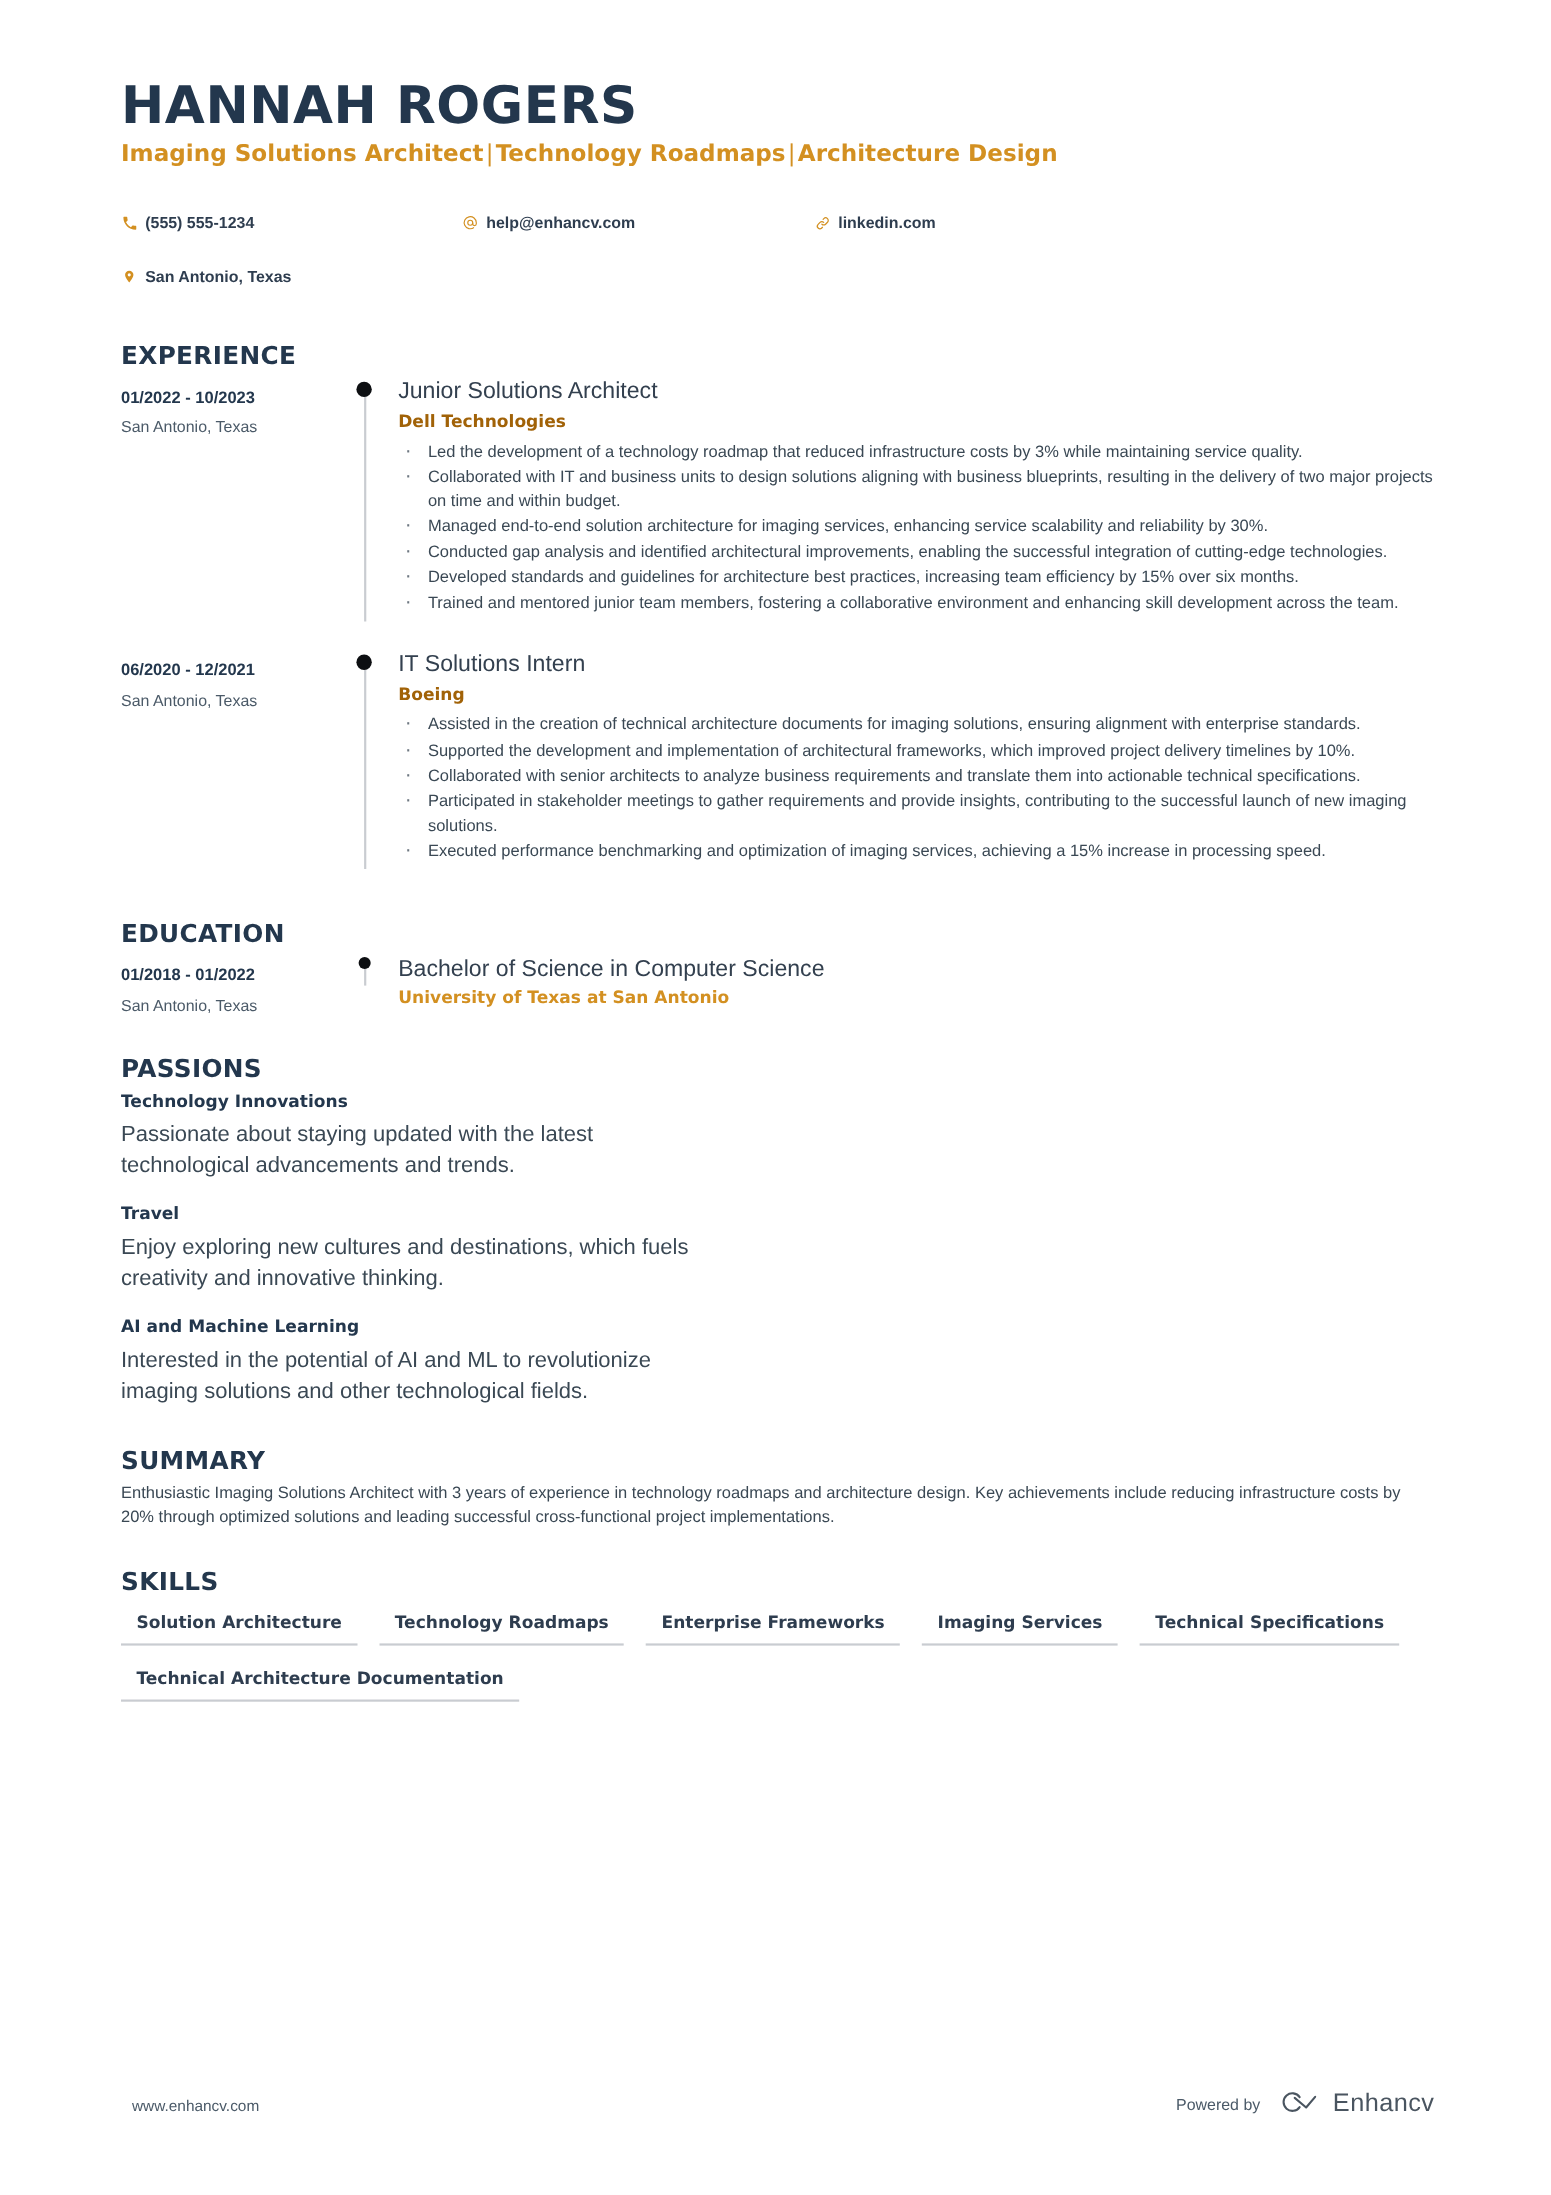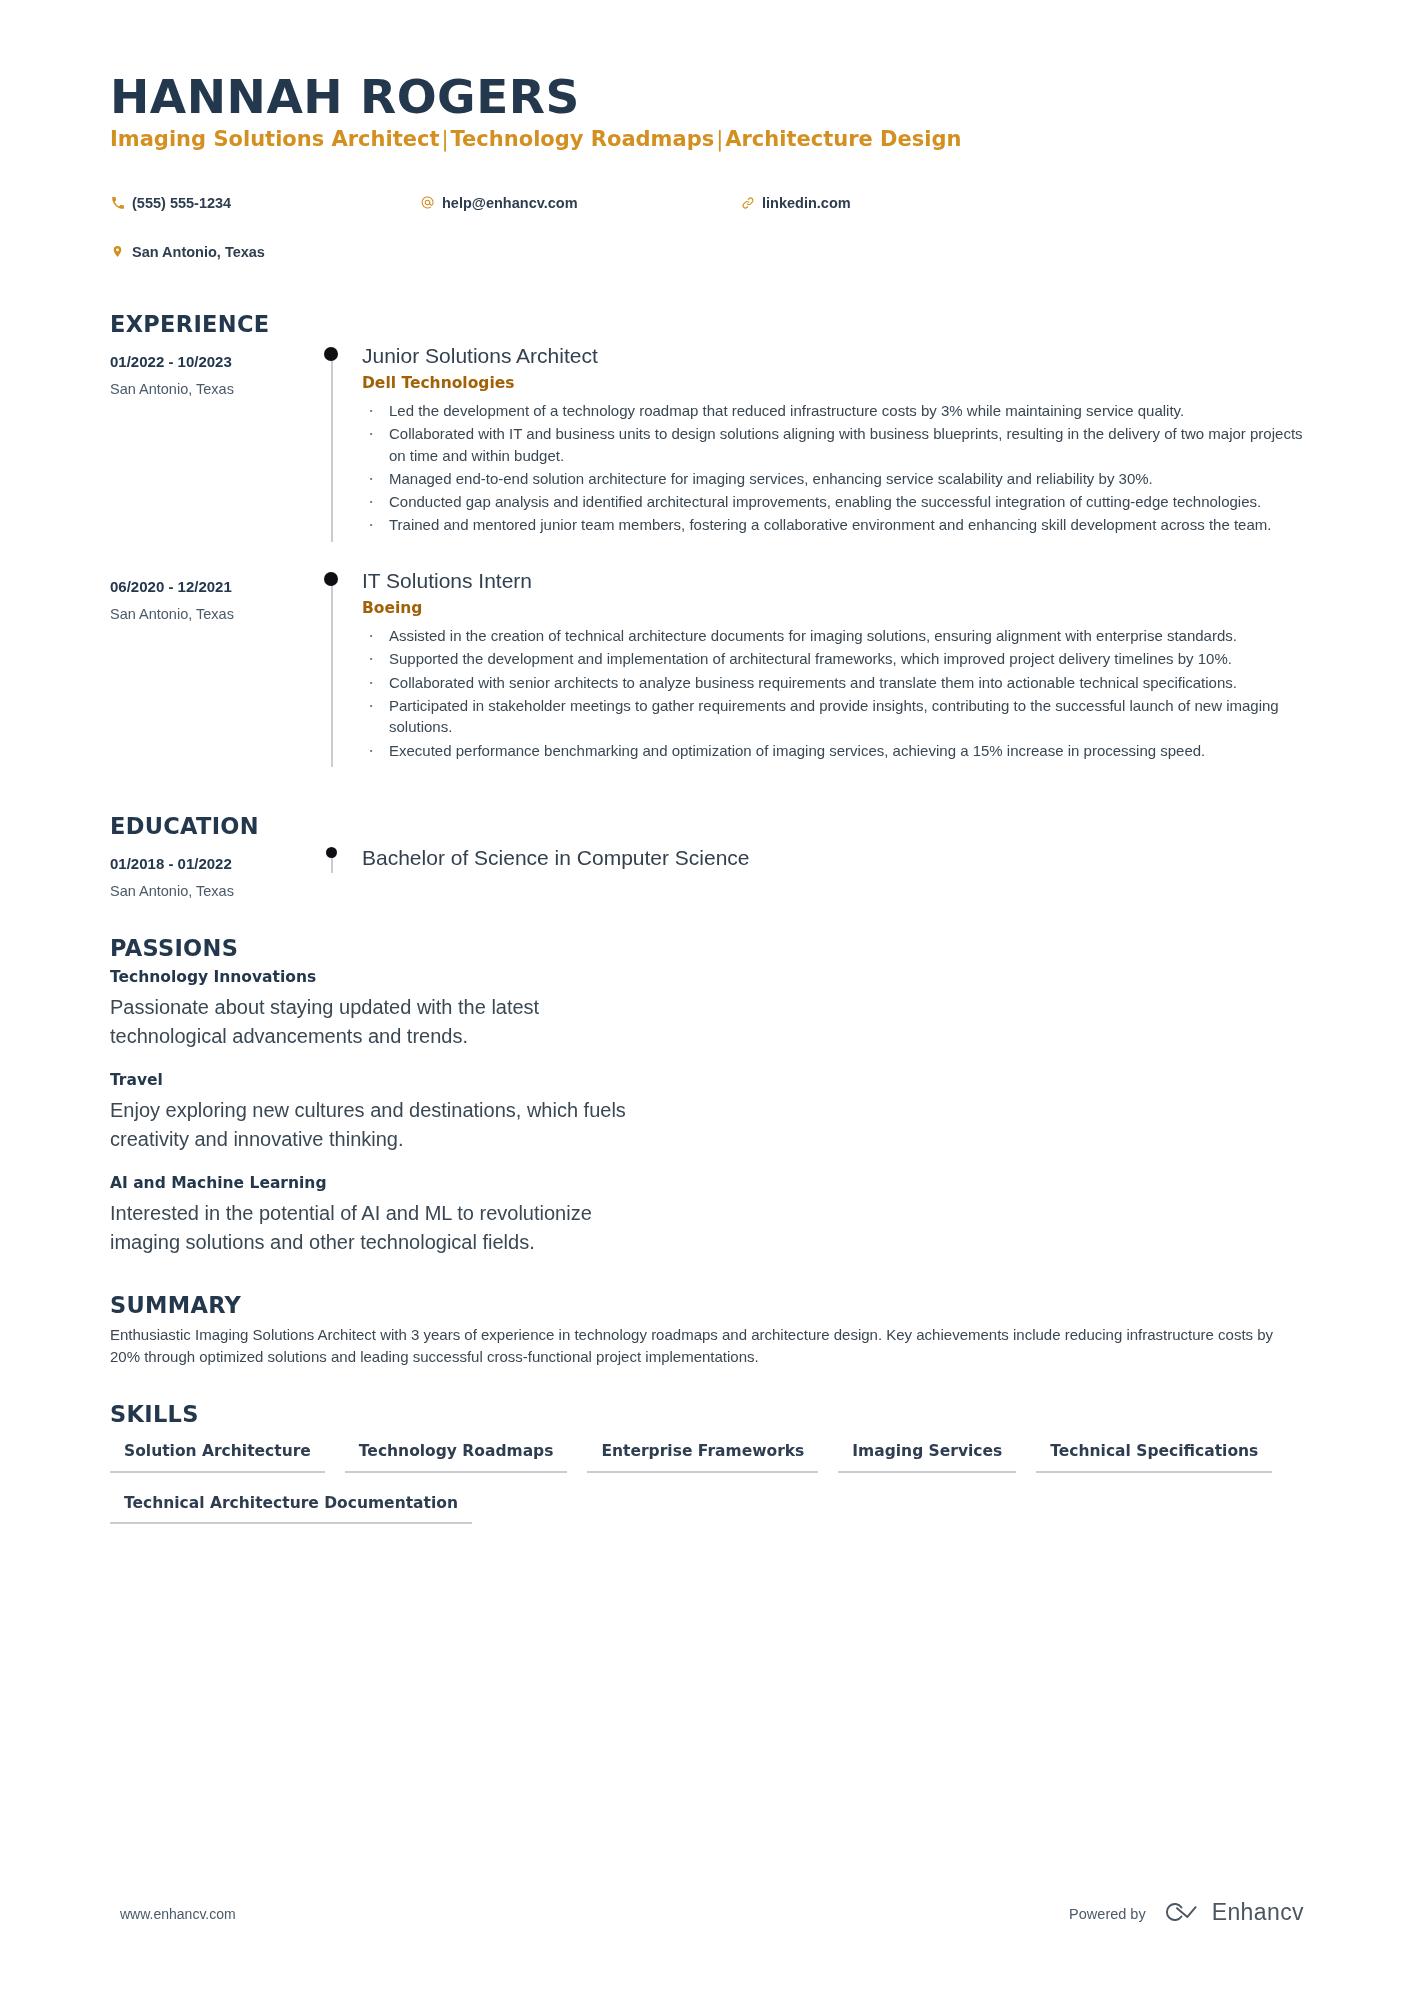--- a/index.html
+++ b/index.html
@@ -360,20 +360,21 @@
         <div class="rail-dot"></div>
       </div>
       <div class="entry-right">
         <div class="job-title">Junior Solutions Architect</div>
         <div class="job-company">Dell Technologies</div>
         <ul class="bullets">
           <li>Led the development of a technology roadmap that reduced infrastructure costs by 3% while maintaining service quality.</li>
           <li>Collaborated with IT and business units to design solutions aligning with business blueprints, resulting in the delivery of two major projects on time and within budget.</li>
           <li>Managed end-to-end solution architecture for imaging services, enhancing service scalability and reliability by 30%.</li>
           <li>Conducted gap analysis and identified architectural improvements, enabling the successful integration of cutting-edge technologies.</li>
+          <li>Developed standards and guidelines for architecture best practices, increasing team efficiency by 15% over six months.</li>
           <li>Trained and mentored junior team members, fostering a collaborative environment and enhancing skill development across the team.</li>
         </ul>
       </div>
     </div>
 
     <div class="gap-md"></div>
 
     <div class="entry">
       <div class="entry-left">
         <div class="entry-dates">06/2020 - 12/2021</div>
@@ -405,20 +406,21 @@
       <div class="entry-left">
         <div class="entry-dates">01/2018 - 01/2022</div>
         <div class="entry-location">San Antonio, Texas</div>
       </div>
       <div class="entry-rail">
         <div class="rail-stem"></div>
         <div class="rail-dot"></div>
       </div>
       <div class="entry-right">
         <div class="edu-degree">Bachelor of Science in Computer Science</div>
+        <div class="edu-school">University of Texas at San Antonio</div>
       </div>
     </div>
   </div>
 
   <div class="gap-lg"></div>
 
   <div class="section">
     <div class="section-title">PASSIONS</div>
     <div class="passions-grid">
       <div class="passion-col">

